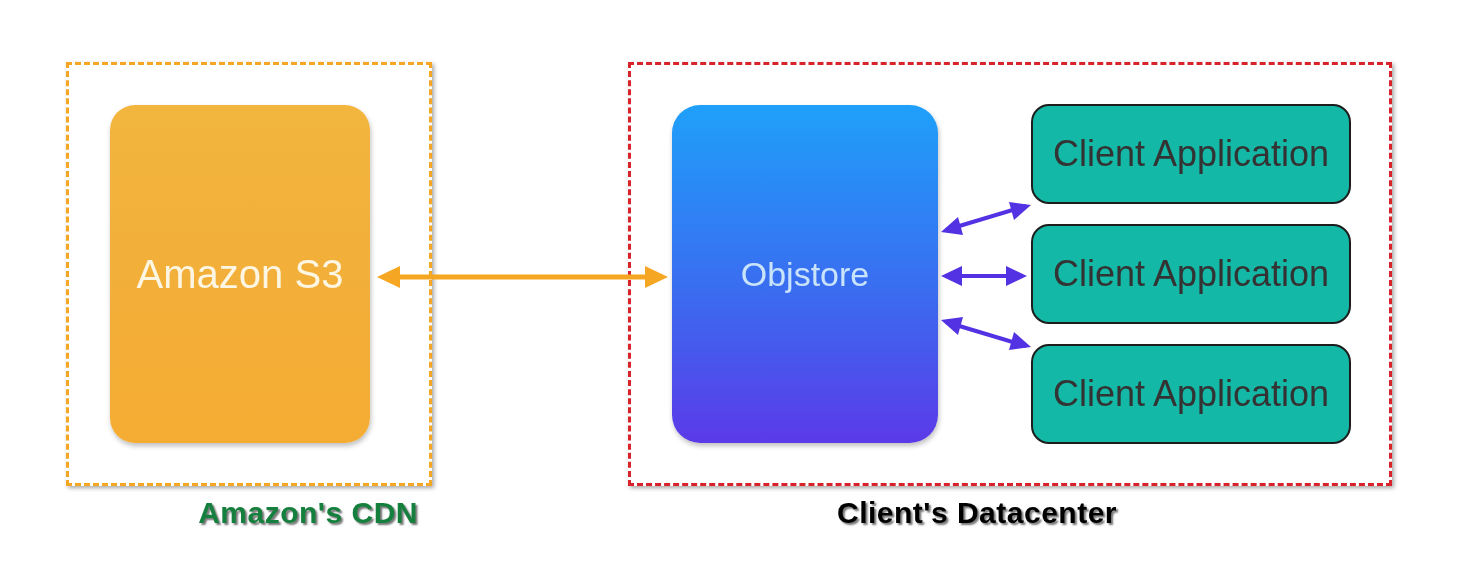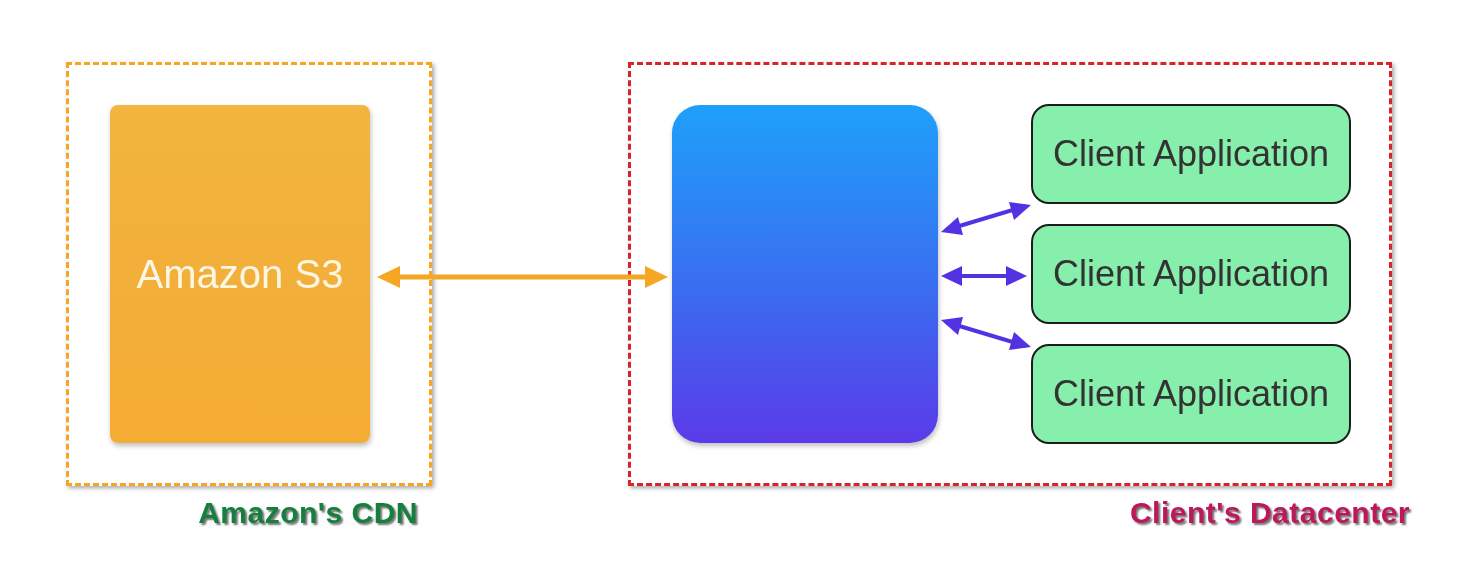--- a/index.html
+++ b/index.html
@@ -37,36 +37,37 @@
     font-weight: bold;
     text-align: right;
     letter-spacing: 0.5px;
     text-shadow: 2px 2px 2px rgba(0,0,0,0.55);
   }
   .zone-label.cdn {
     left: 66px; width: 352px;
     color: #15803d;
   }
   .zone-label.datacenter {
-    left: 648px; width: 762px;
-    color: #be185d;
+    left: 596px; width: 762px;
+    color: #000000;
+    text-align: center;
   }
 
   
   .node {
     position: absolute;
     display: flex;
     align-items: center;
     justify-content: center;
     text-align: center;
     box-sizing: border-box;
   }
   .node.s3 {
     left: 110px; top: 105px; width: 260px; height: 338px;
-    border-radius: 8px;
+    border-radius: 25px;
     background: linear-gradient(180deg, #F2B53E 0%, #F2AE38 60%, #F5AC33 100%);
     box-shadow: 1px 3px 5px rgba(0,0,0,0.25);
     color: #FDF6E3;
     font-size: 40px;
     font-weight: 300;
   }
   .node.objstore {
     left: 672px; top: 105px; width: 266px; height: 338px;
     border-radius: 28px;
     background: linear-gradient(180deg, #1FA0FA 0%, #3A6CF0 55%, #5B3AE8 100%);
@@ -74,21 +75,21 @@
     color: #C9E3FB;
     font-size: 34px;
     font-weight: 300;
     line-height: 46px;
     flex-direction: column;
   }
   .node.client {
     left: 1031px; width: 320px; height: 100px;
     border: 2px solid #1d1d1d;
     border-radius: 18px;
-    background: #86efac;
+    background: #14b8a6;
     color: #333333;
     font-size: 36px;
     font-weight: 300;
   }
   .node.client.c0 { top: 104px; }
   .node.client.c1 { top: 224px; }
   .node.client.c2 { top: 344px; }
 
   .arrows-overlay {
     position: absolute;
@@ -102,20 +103,21 @@
 <div class="canvas">
 
   <div class="zone cdn"></div>
   <div class="node s3">
     <span>Amazon S3</span>
   </div>
   <div class="zone-label cdn">Amazon's CDN</div>
 
   <div class="zone datacenter"></div>
   <div class="node objstore">
+    <span>Objstore</span>
   </div>
   <div class="node client c0">
     <span>Client Application</span>
   </div>
   <div class="node client c1">
     <span>Client Application</span>
   </div>
   <div class="node client c2">
     <span>Client Application</span>
   </div>

